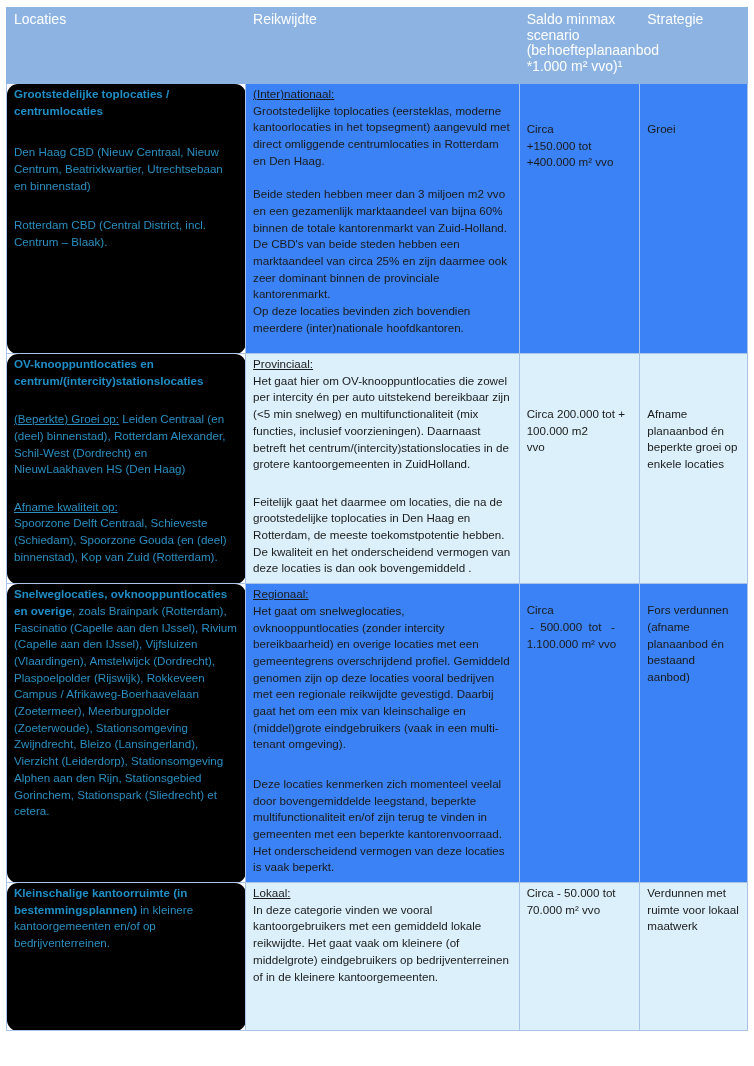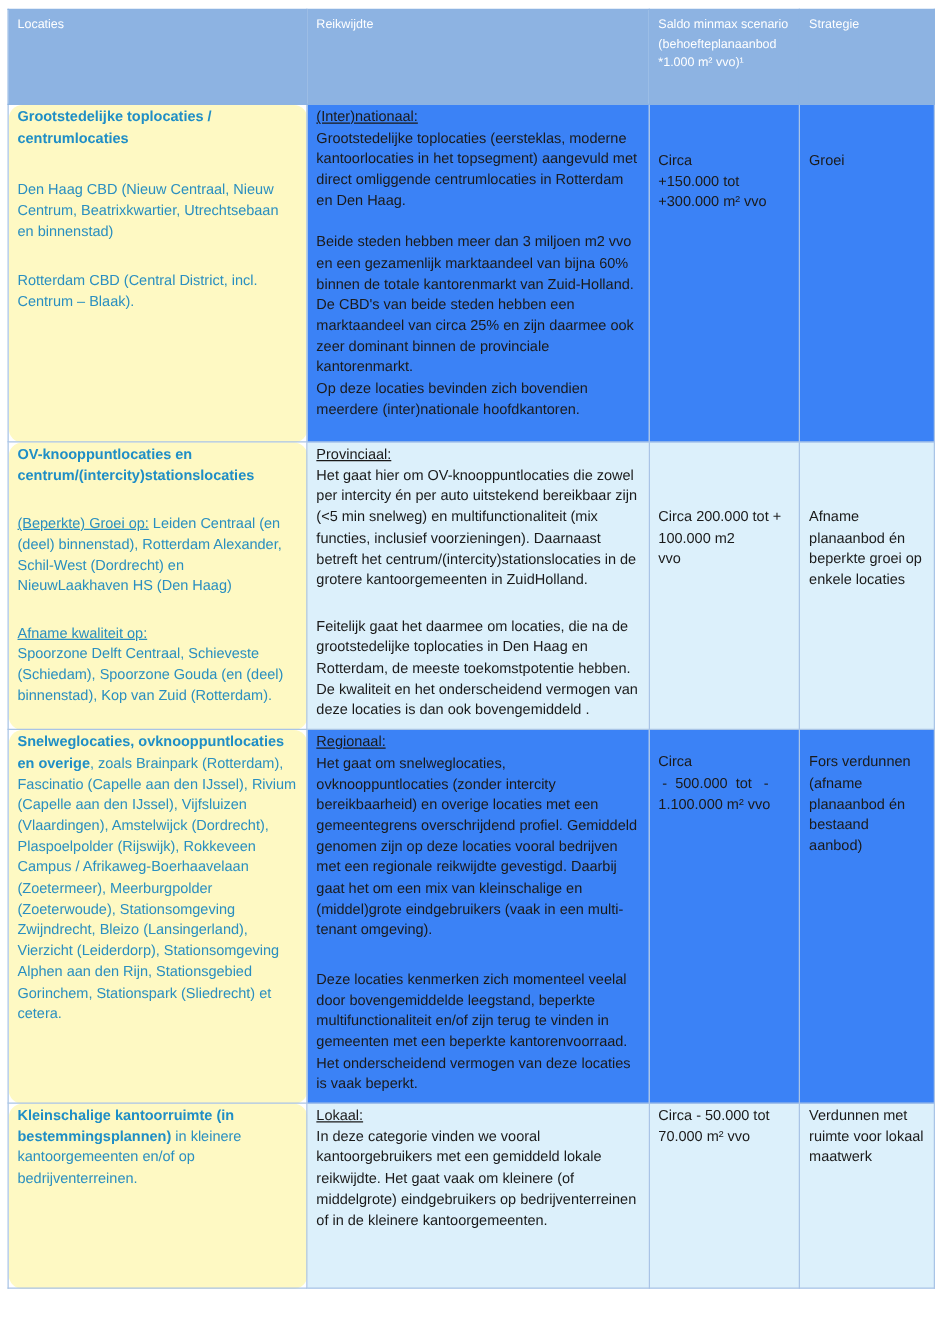--- a/index.html
+++ b/index.html
@@ -12,32 +12,32 @@
     font-size: 11.6px;
     line-height: 16.7px;
     color: #1a1a1a;
   }
   table.kt th {
     background: #8db3e2;
     color: #ffffff;
     font-weight: normal;
     text-align: left;
     vertical-align: top;
-    font-size: 10px;
+    font-size: 14px;
     line-height: 15.5px;
     padding: 4px 7px 8px 7px;
     border: 1px solid #8db3e2;
     height: 63px;
   }
   table.kt td {
     vertical-align: top;
     border: 1px solid #a9c4e6;
     padding: 2px 7px 6px 7px;
   }
-  table.kt td.loc { background: #fef9c3; color: #2a8fc0; border-radius: 11px; }
+  table.kt td.loc { background: #000000; color: #2a8fc0; border-radius: 11px; }
   tr.beige td.rk, tr.beige td.sa, tr.beige td.st { background: #3b82f6; }
   tr.blue td.rk, tr.blue td.sa, tr.blue td.st { background: #dcf0fb; }
   .loc-title { font-weight: bold; color: #1f8ec6; }
   .under { text-decoration: underline; }
   .gap { height: 16.7px; }
   .c1 { width: 222px; }
   .c2 { width: 254px; }
   .c3 { width: 112px; }
   .c4 { width: 100px; }
   .mid { padding-top: 35px; }
@@ -76,21 +76,21 @@
         <div class="under">(Inter)nationaal:</div>
         <div>Grootstedelijke toplocaties (eersteklas, moderne kantoorlocaties in het topsegment) aangevuld met direct omliggende centrumlocaties in Rotterdam en Den Haag.</div>
         <div class="gap"></div>
         <div>Beide steden hebben meer dan 3 miljoen m2 vvo en een gezamenlijk marktaandeel van bijna 60% binnen de totale kantorenmarkt van Zuid-Holland. De CBD's van beide steden hebben een marktaandeel van circa 25% en zijn daarmee ook zeer dominant binnen de provinciale kantorenmarkt.</div>
         <div>Op deze locaties bevinden zich bovendien meerdere (inter)nationale hoofdkantoren.</div>
       </td>
       <td class="sa">
         <div class="mid">
           <div>Circa</div>
           <div>+150.000 tot</div>
-          <div>+300.000 m² vvo</div>
+          <div>+400.000 m² vvo</div>
         </div>
       </td>
       <td class="st">
         <div class="mid">Groei</div>
       </td>
     </tr>
 
     <tr class="blue" style="height:223px;">
       <td class="loc">
         <div class="loc-title">OV-knooppuntlocaties  en centrum/(intercity)stationslocaties</div>

